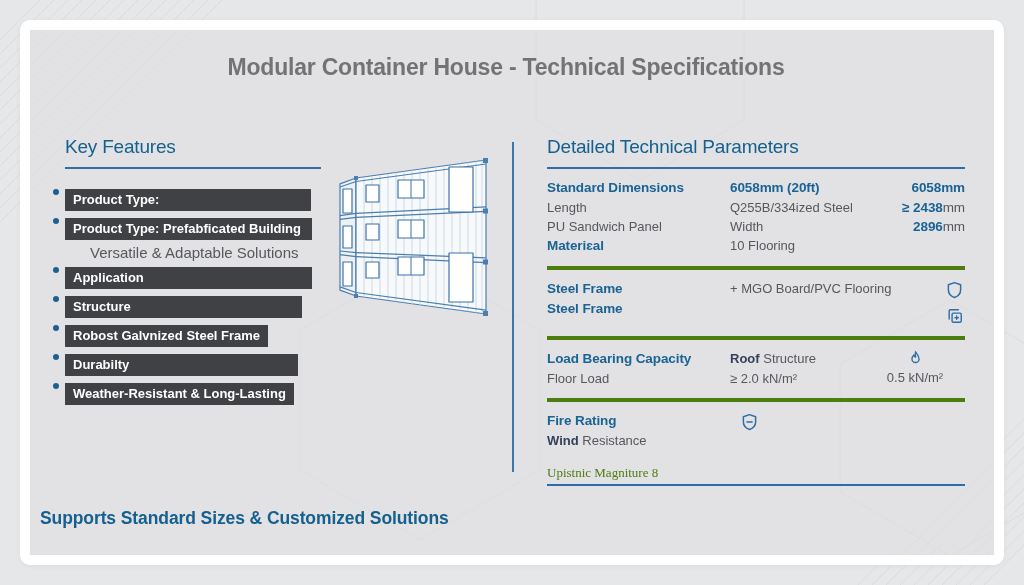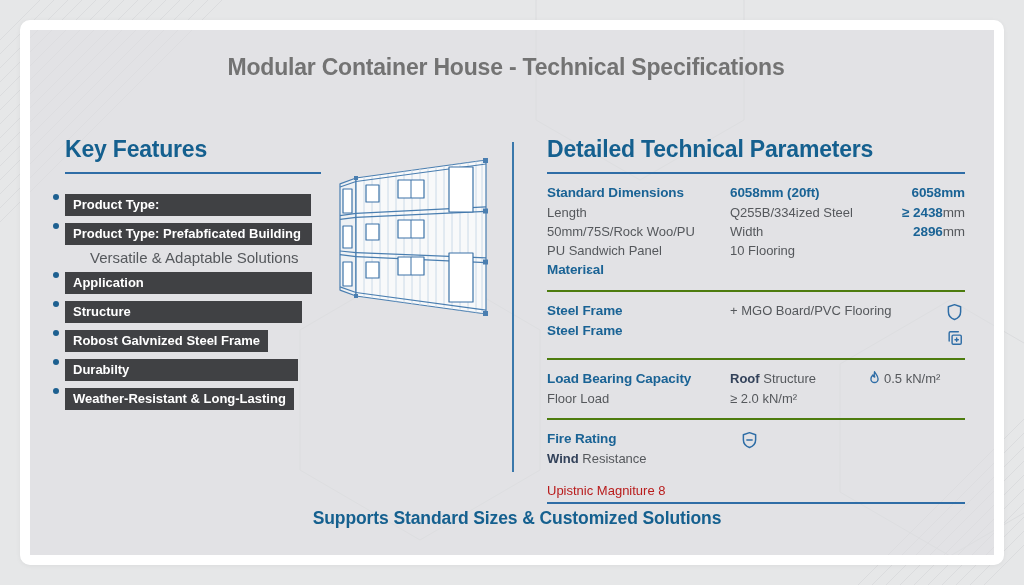--- a/index.html
+++ b/index.html
@@ -17,53 +17,53 @@
   }
   .inner{position:absolute;inset:0;}
   .title{
     position:absolute;top:24px;left:0;right:12px;margin:0;
     text-align:center;font-size:23px;font-weight:bold;
     color:#737373;letter-spacing:-0.2px;
   }
   
   .kf{position:absolute;left:35px;top:106px;width:266px;}
   .kf h2, .params h2{
-    margin:0;font-size:23px;font-weight:bold;color:#15608f;letter-spacing:-0.2px;
+    margin:0;font-size:19px;font-weight:normal;color:#15608f;letter-spacing:-0.2px;
   }
   .rule{height:2px;background:#2f6da6;margin-top:9px;}
   .kf .rule{width:256px;}
   .kf-list{list-style:none;margin:20px 0 0 -12px;padding:0;}
   .kf-row{display:flex;margin-bottom:7px;}
   .dot{width:6px;height:6px;border-radius:50%;background:#1d6090;margin-right:6px;flex:none;}
   .badge{
     background:#404144;color:#ffffff;font-weight:bold;font-size:13px;
     line-height:19px;padding:1px 8px 2px;box-sizing:border-box;white-space:nowrap;
   }
   .kf-subrow{margin:-3px 0 6px 37px;color:#55585c;font-size:15px;line-height:17px;}
   
   .illus{position:absolute;left:306px;top:126px;}
   .vdiv{position:absolute;left:482px;top:112px;width:2px;height:330px;background:#3a78ab;}
   
   .params{position:absolute;left:517px;top:106px;width:418px;}
-  .prow{display:flex;border-bottom:2px solid #4d7c0f;padding:9px 0 10px;}
+  .prow{display:flex;border-bottom:4px solid #4d7c0f;padding:9px 0 10px;}
   .rowwrap{border-bottom:2px solid #2f6da6;}
   .rowwrap .prow{border-bottom:none;padding-bottom:0;}
   .pc1{width:183px;flex:none;}
   .pc2{flex:1;min-width:0;}
   .pc3{width:100px;flex:none;text-align:right;}
   .icons{width:30px;flex:none;display:flex;flex-direction:column;align-items:flex-end;gap:5px;padding-top:1px;}
   .pt{color:#1a6395;font-weight:bold;font-size:13.5px;line-height:20px;letter-spacing:-0.1px;}
   .pl{color:#55585c;font-size:13px;line-height:19px;}
   .pb{color:#33425a;font-weight:bold;}
   .unit{color:#55585c;font-weight:normal;}
-  .note{color:#b91c1c;font-size:13px;line-height:17px;margin:13px 0 3px;}
-  .iconline{display:flex;flex-direction:row;align-items:flex-start;}
+  .note{color:#4d7c0f;font-size:13px;line-height:17px;margin:13px 0 3px;font-family:Liberation Serif, serif;}
+  .iconline{display:flex;flex-direction:column;align-items:center;}
   
   .tagline{
-    position:absolute;left:10px;right:0;top:478px;text-align:center;
+    position:absolute;left:10px;right:0;top:478px;
     color:#15608f;font-weight:bold;font-size:17.5px;letter-spacing:-0.1px;
   }
 </style>
 </head>
 <body>
 
 <svg class="pattern" width="1024" height="585">
   <g stroke="#dbdcde" stroke-width="1" fill="none">
     <path d="M0 40 L40 0 M0 54 L54 0 M0 68 L68 0 M0 82 L82 0 M0 96 L96 0 M0 110 L110 0 M0 124 L124 0 M0 138 L138 0 M0 152 L152 0 M0 166 L166 0 M0 180 L180 0 M0 194 L194 0 M0 208 L208 0 M0 222 L222 0"></path>
     <path d="M1024 545 L984 585 M1024 531 L970 585 M1024 517 L956 585 M1024 503 L942 585 M1024 489 L928 585 M1024 475 L914 585 M1024 461 L900 585 M1024 447 L886 585 M1024 433 L872 585 M1024 419 L858 585"></path>
@@ -154,21 +154,20 @@
     <div class="vdiv"></div>
 
     <section class="params">
       <h2>Detailed Technical Parameters</h2>
       <div class="rule"></div>
 
       <div class="prow">
         <div class="pc1">
           <div class="pt">Standard Dimensions</div>
           <div class="pl">Length</div>
-          <div class="pl">50mm/75S/Rock Woo/PU</div>
           <div class="pl">PU Sandwich Panel</div>
           <div class="pt">Materiɛal</div>
         </div>
         <div class="pc2">
           <div class="pt">6058mm (20ft)</div>
           <div class="pl">Q255B/334ized Steel</div>
           <div class="pl">Width</div>
           <div class="pl">10 Flooring</div>
         </div>
         <div class="pc3">

